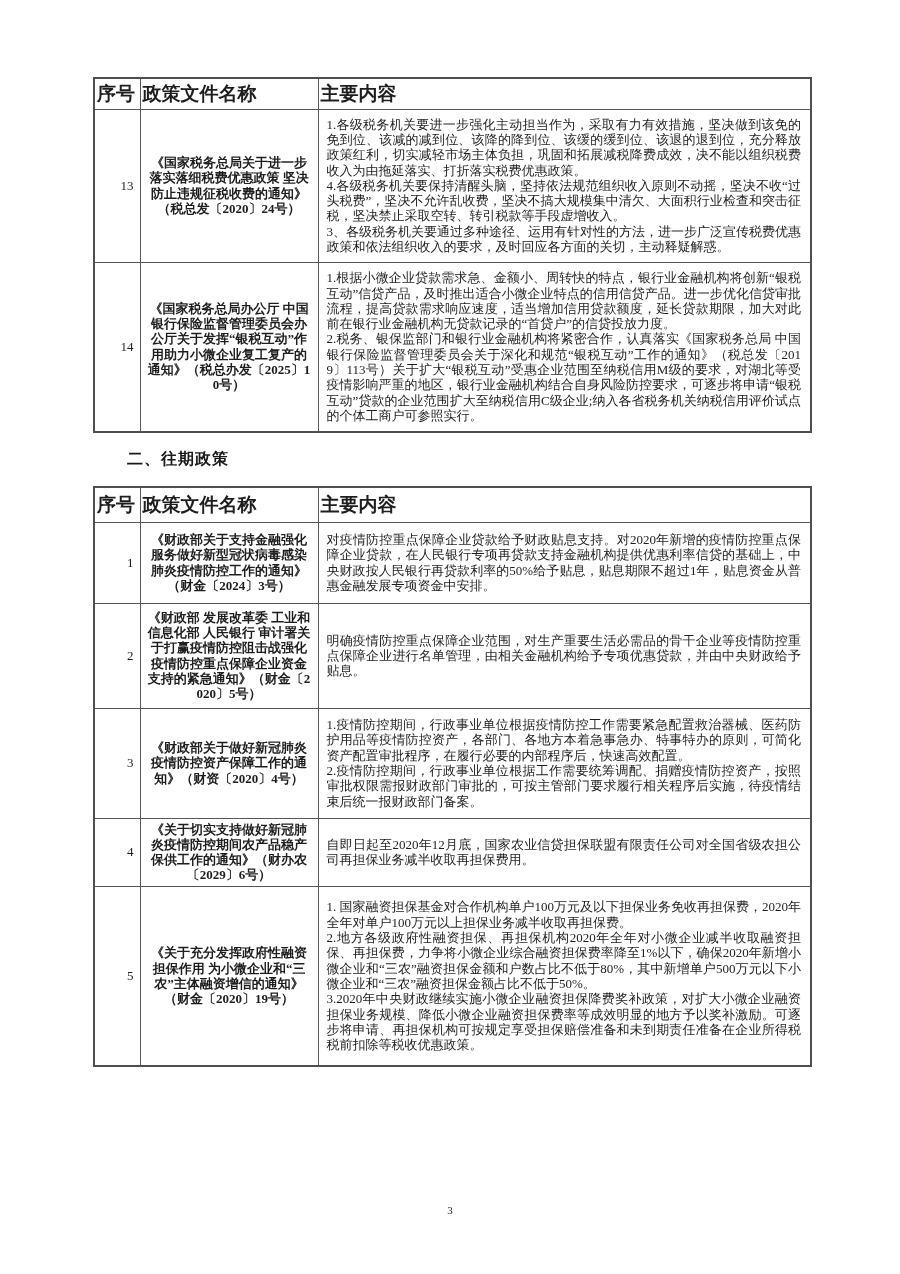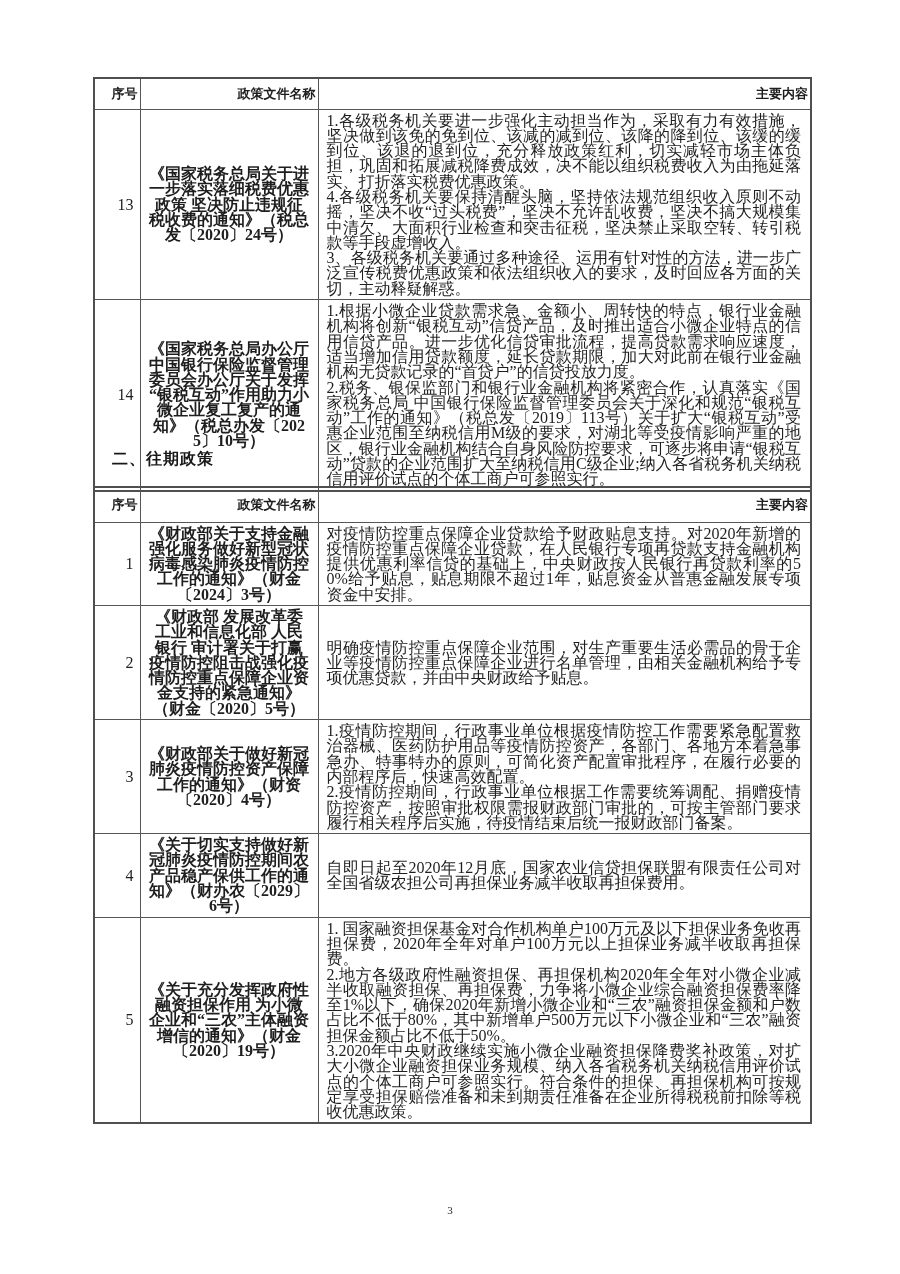--- a/index.html
+++ b/index.html
@@ -20,48 +20,48 @@
     border:2px solid #4f4f4f;
   }
   table.t1{top:77px;}
   table.t2{top:486px;}
   .policy-table col.c-no{width:46px;}
   .policy-table col.c-name{width:178px;}
   .policy-table col.c-content{width:493px;}
   .policy-table th,.policy-table td{
     border:1px solid #565656;
     vertical-align:middle;
-    font-size:16px;
+    font-size:13px;
     line-height:15.3px;
     padding:2px 6px;
     overflow:hidden;
   }
   .policy-table th{
     font-weight:bold;
-    font-size:13px;
-    text-align:right;
+    font-size:19px;
+    text-align:left;
     padding:4px 2px;
   }
   td.no-cell{text-align:right;}
   td.name-cell{
     text-align:center;
     padding:3px 7px;
     word-break:break-all;
     font-weight:bold;
   }
   td.content-cell{
     text-align:justify;
     text-justify:inter-character;
     word-break:break-all;
     padding:3px 9px 3px 8px;
   }
   td.content-cell .para{margin:0;}
   .section-heading{
     position:absolute;
-    left:112px;top:449px;
+    left:127px;top:449px;
     margin:0;
     font-size:16px;
     font-weight:bold;
     letter-spacing:1px;
     color:#181818;
   }
   .page-number{
     position:absolute;
     left:0;top:1204px;
     width:900px;
@@ -158,21 +158,21 @@
         <td class="content-cell">
           <div class="para">自即日起至2020年12月底，国家农业信贷担保联盟有限责任公司对全国省级农担公司再担保业务减半收取再担保费用。</div>
         </td>
       </tr>
       <tr class="p5">
         <td class="no-cell">5</td>
         <td class="name-cell">《关于充分发挥政府性融资担保作用 为小微企业和“三农”主体融资增信的通知》（财金〔2020〕19号）</td>
         <td class="content-cell">
           <div class="para">1. 国家融资担保基金对合作机构单户100万元及以下担保业务免收再担保费，2020年全年对单户100万元以上担保业务减半收取再担保费。</div>
           <div class="para">2.地方各级政府性融资担保、再担保机构2020年全年对小微企业减半收取融资担保、再担保费，力争将小微企业综合融资担保费率降至1%以下，确保2020年新增小微企业和“三农”融资担保金额和户数占比不低于80%，其中新增单户500万元以下小微企业和“三农”融资担保金额占比不低于50%。</div>
-          <div class="para">3.2020年中央财政继续实施小微企业融资担保降费奖补政策，对扩大小微企业融资担保业务规模、纳入各省税务机关纳税信用评价试点的个体工商户可参照实行。符合条件的担保、再担保机构可按规定享受担保赔偿准备和未到期责任准备在企业所得税税前扣除等税收优惠政策。</div>
+          <div class="para">3.2020年中央财政继续实施小微企业融资担保降费奖补政策，对扩大小微企业融资担保业务规模、降低小微企业融资担保费率等成效明显的地方予以奖补激励。可逐步将申请、再担保机构可按规定享受担保赔偿准备和未到期责任准备在企业所得税税前扣除等税收优惠政策。</div>
         </td>
       </tr>
     </tbody>
   </table>
 
   <div class="page-number">3</div>
 
 </div>
 
 </body></html>

